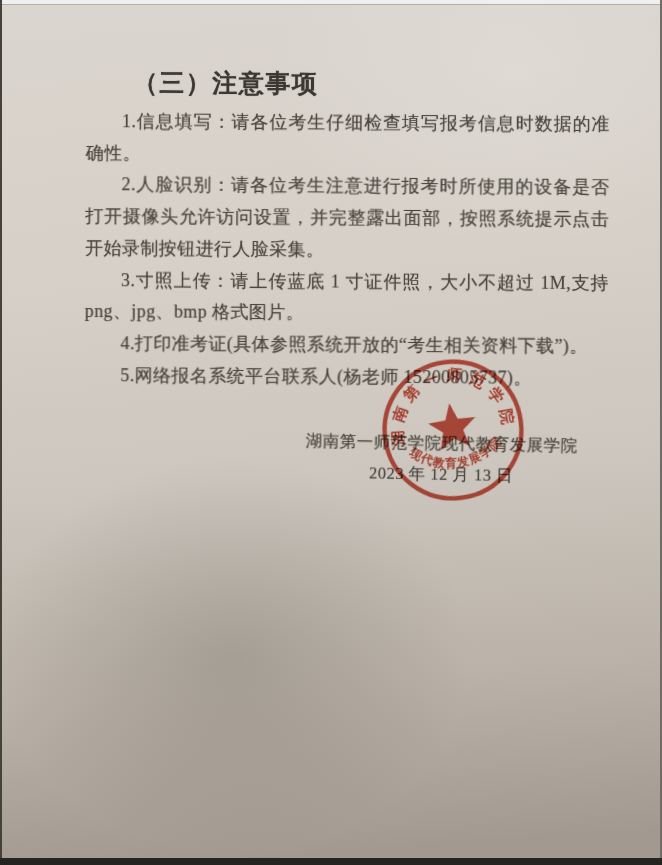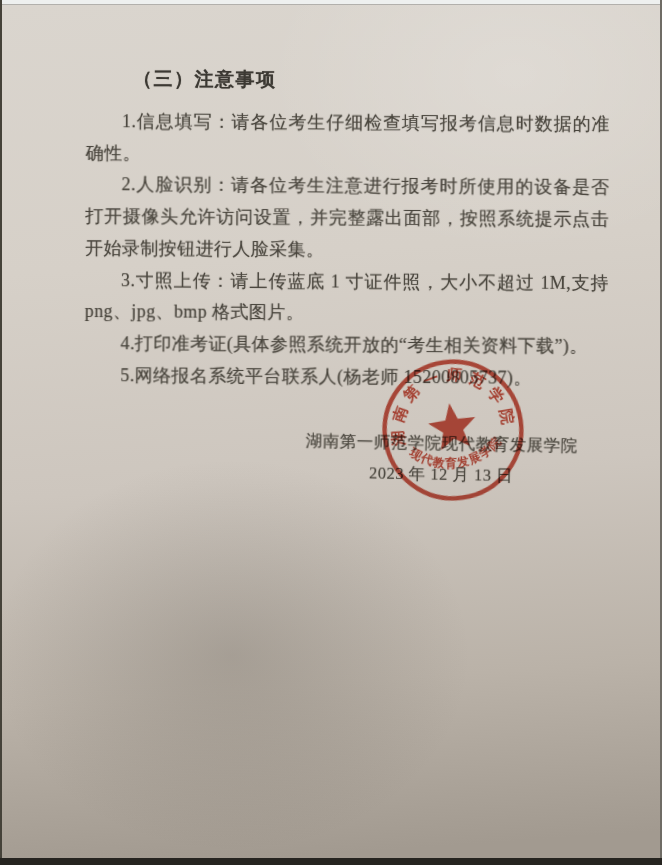--- a/index.html
+++ b/index.html
@@ -24,21 +24,21 @@
   }
   .bottom-strip{
     position:absolute;left:0;bottom:0;width:662px;height:7px;
     background:#262420;
   }
   .right-edge{position:absolute;right:0;top:0;width:2px;height:865px;background:#6f6c65;}
   .left-edge{position:absolute;left:0;top:0;width:2px;height:865px;background:#454239;}
 
   .heading{
     position:absolute;left:131px;top:61px;margin:0;
-    font-size:19px;font-weight:700;letter-spacing:1.5px;
+    font-size:25px;font-weight:700;letter-spacing:1.5px;
     color:#3c3933;transform:rotate(0.35deg);transform-origin:left top;
     text-shadow:0 0 1px rgba(60,57,51,0.55);
   }
   .content{
     position:absolute;left:84px;top:101px;width:524px;
     font-size:18px;line-height:31.7px;letter-spacing:0.4px;
     color:#49453d;text-align:justify;
     transform:rotate(0.35deg);transform-origin:left top;
     text-shadow:0 0 1px rgba(73,69,61,0.5);
     filter:blur(0.25px);

